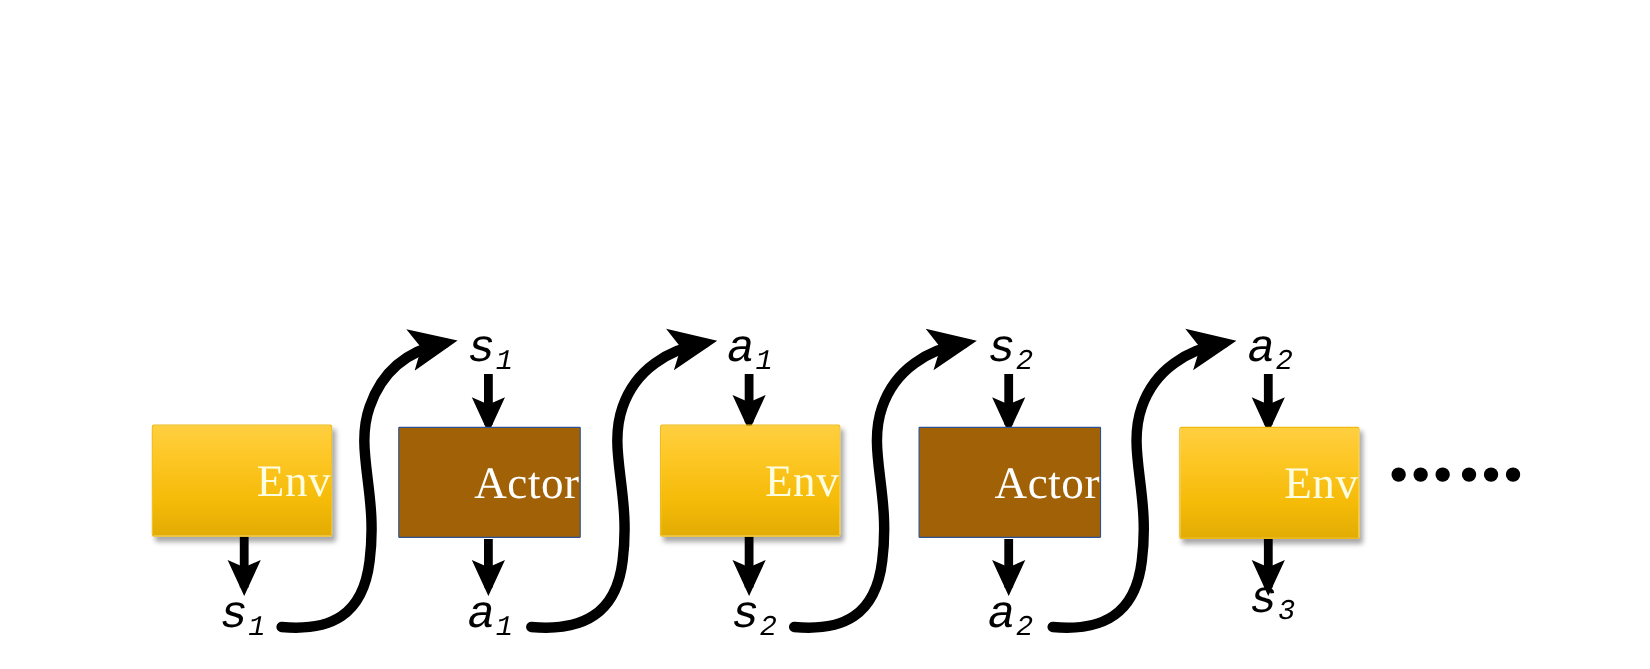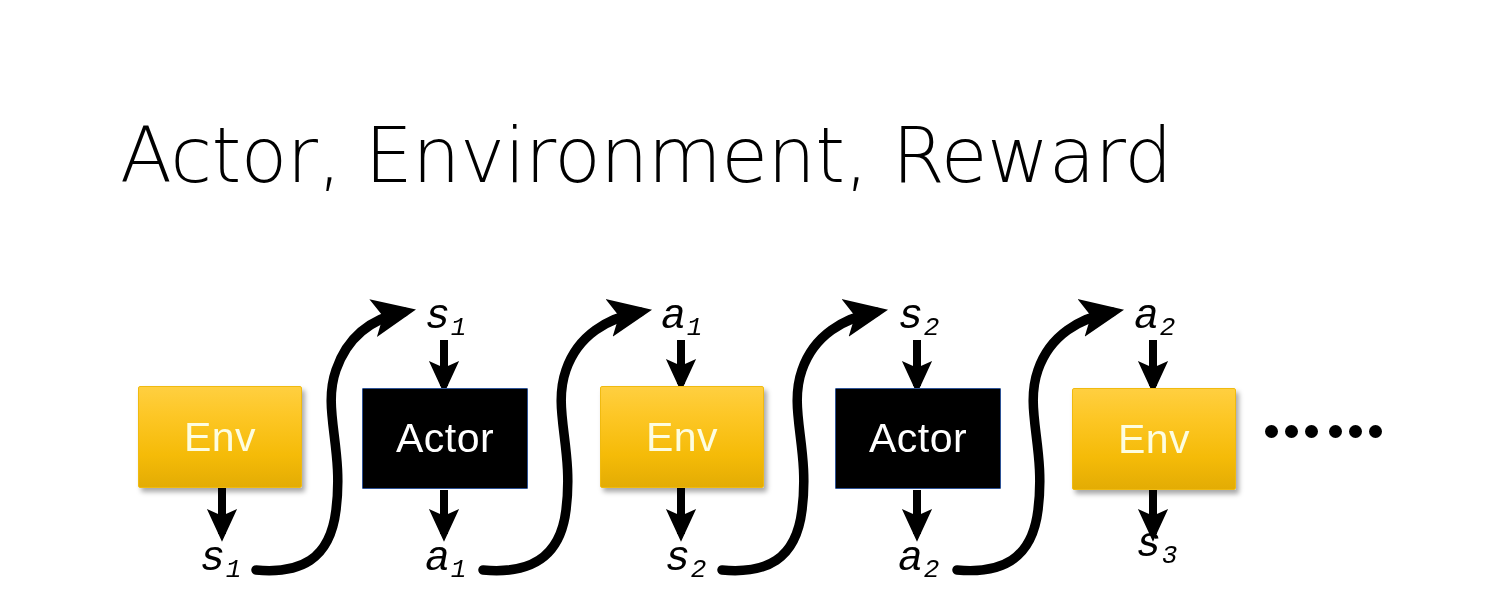--- a/index.html
+++ b/index.html
@@ -48,37 +48,37 @@
     height: 608px;
     pointer-events: none;
   }
 
   
   .node {
     position: absolute;
     box-sizing: border-box;
     display: flex;
     align-items: center;
-    justify-content: center;
-    font-family: Liberation Sans, sans-serif;
+    justify-content: flex-end;
+    font-family: Liberation Serif, serif;
     font-weight: 400;
     font-size: 41px;
     color: #ffffcc;
     letter-spacing: 0.5px;
     user-select: none;
   }
   .node.env {
     background: linear-gradient(180deg, #ffcf40 0%, #fdc726 28%, #f5bb08 68%, #e3ac04 100%);
     border: 1px solid #f0ba10;
     border-radius: 2px;
     box-shadow: 3px 4px 5px rgba(0,0,0,0.34);
     color: #fdfde0;
   }
   .node.actor {
-    background: #000000;
+    background: #a16207;
     border: 1.5px solid #2d5295;
     border-radius: 1px;
     color: #ffffff;
     box-shadow: none;
   }
 
   
   .mlabel {
     position: absolute;
     font-family: Liberation Mono, monospace;
@@ -116,21 +116,20 @@
     height: 13px;
     border-radius: 50%;
     background: #000000;
   }
 </style>
 </head>
 <body>
 
 <div id="slide">
 
-  <div id="slide-title">Actor, Environment, Reward</div>
 
   <div id="diagram">
 
     <svg id="diagram-svg" viewBox="0 0 1500 608">
       <defs>
         <marker id="ah" viewBox="0 0 10 10" refX="7.2" refY="5" markerWidth="4.6" markerHeight="4.6" orient="auto-start-reverse">
           <path d="M 0 0.6 L 10 5 L 0 9.4 L 2.3 5 Z" fill="#000000"></path>
         </marker>
         <marker id="ahv" viewBox="0 0 10 10" refX="7.6" refY="5" markerWidth="4.1" markerHeight="4.1" orient="auto-start-reverse">
           <path d="M 0 0.4 L 10 5 L 0 9.6 L 2.0 5 Z" fill="#000000"></path>

